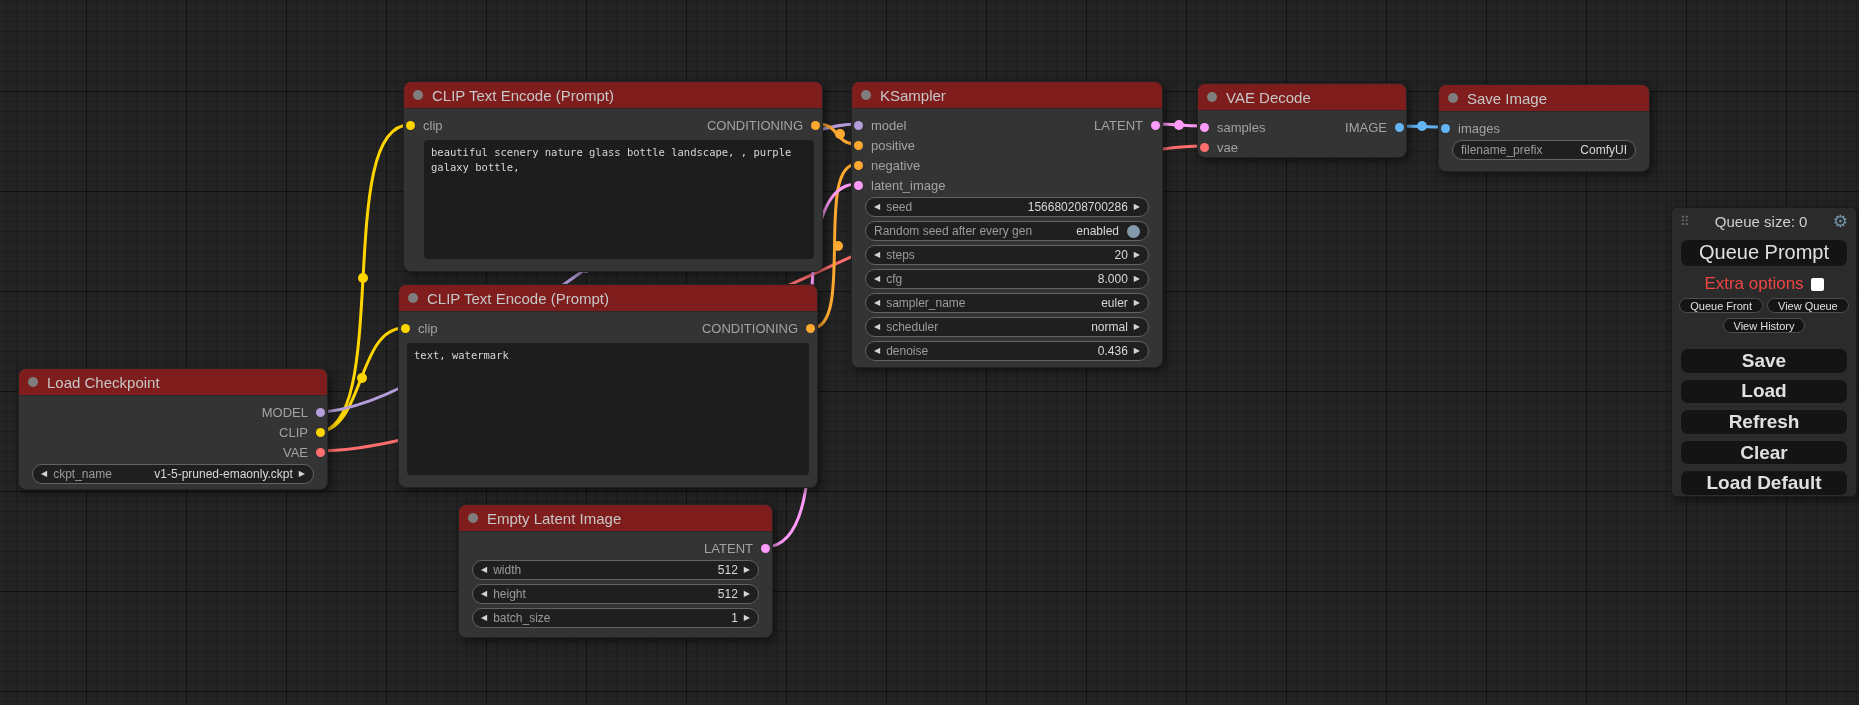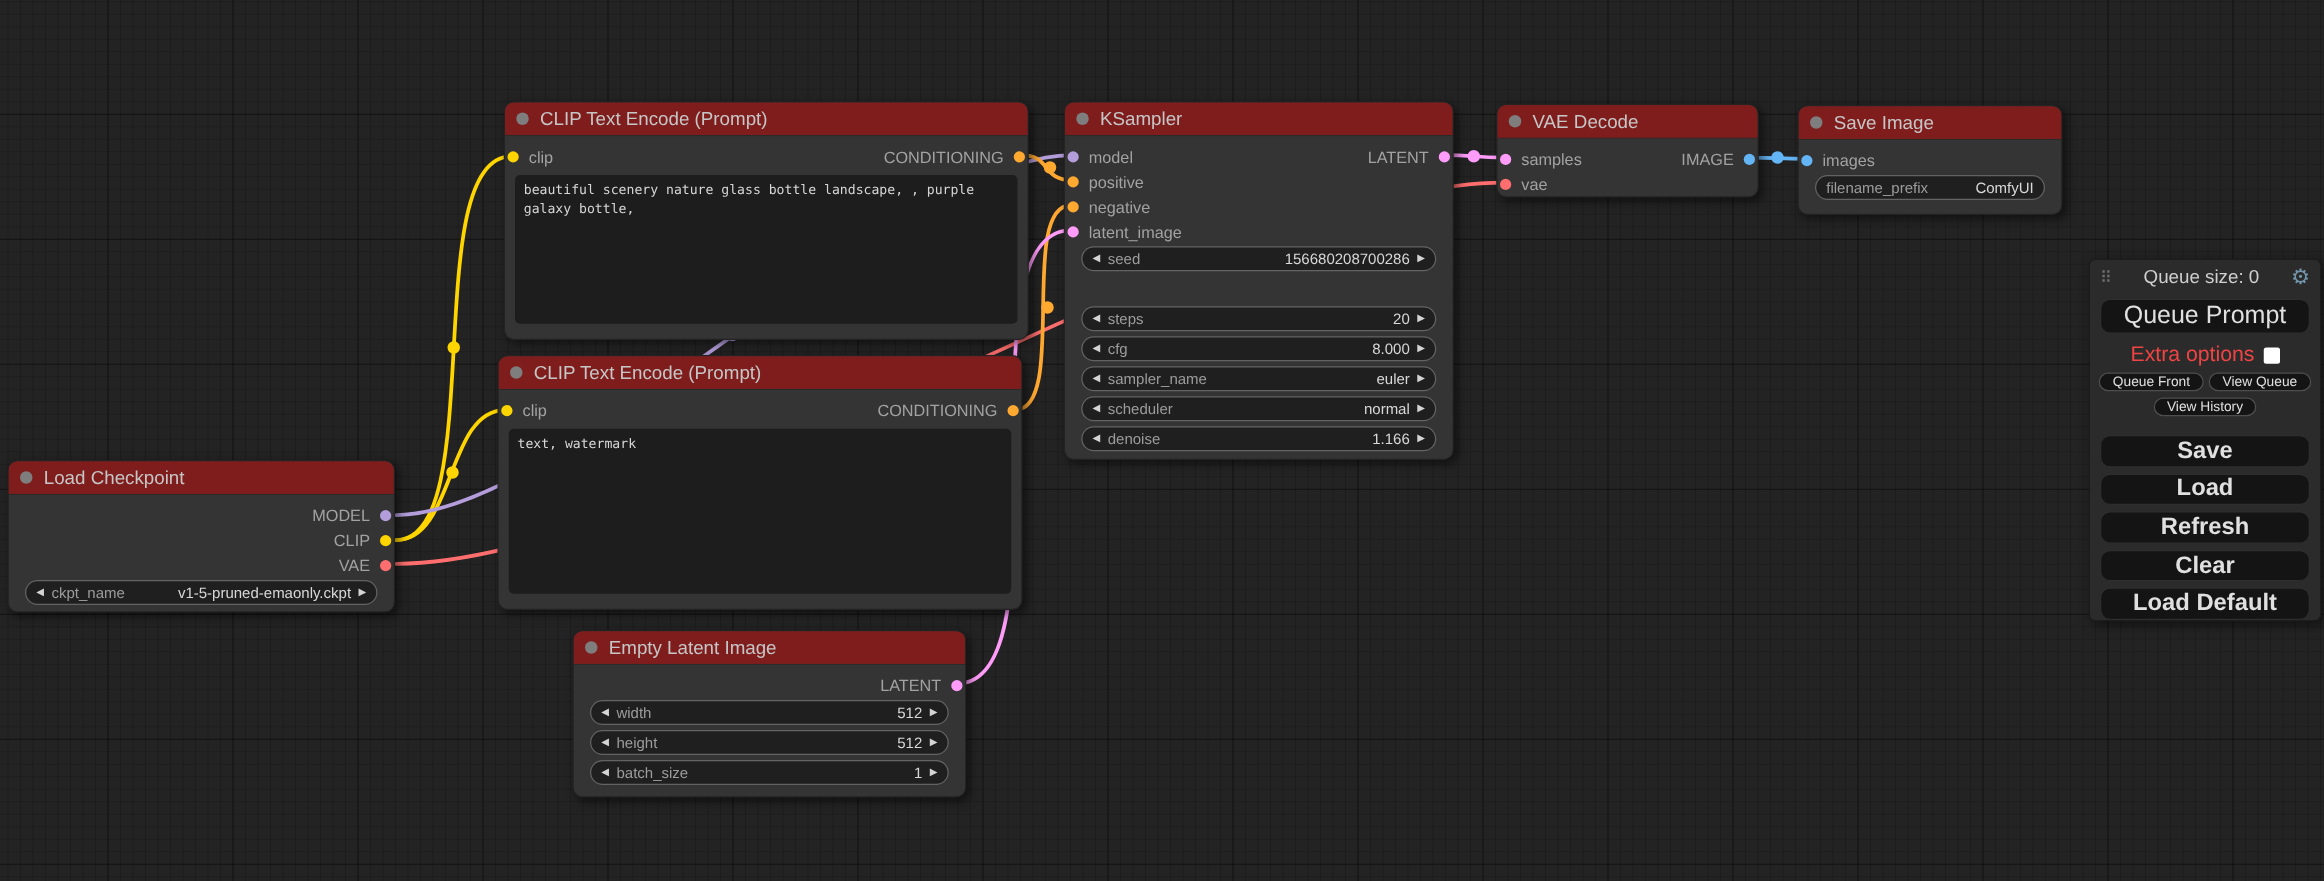--- a/index.html
+++ b/index.html
@@ -94,21 +94,21 @@
     <path d="M812,328 C855,328 814,164 857,164" stroke="#FFA931" stroke-width="3" fill="none" stroke-linecap="round"></path>
     <circle cx="838" cy="246" r="5" fill="#FFA931"></circle>
     <path d="M765,547 C858,547 764,184 857,184" stroke="#FF9CF9" stroke-width="3" fill="none" stroke-linecap="round"></path>
     <circle cx="811" cy="366" r="5" fill="#FF9CF9"></circle>
     <path d="M1155,124 C1179,124 1179,126 1203,126" stroke="#FF9CF9" stroke-width="3" fill="none" stroke-linecap="round"></path>
     <circle cx="1179" cy="125" r="5" fill="#FF9CF9"></circle>
     <path d="M1399,126 C1422,126 1422,127 1445,127" stroke="#64B5F6" stroke-width="3" fill="none" stroke-linecap="round"></path>
     <circle cx="1422" cy="126" r="5" fill="#64B5F6"></circle>
   </svg>
 <div id="graph">
-    <div class="node" style="left: 6px; top: 368px; width: 310px; height: 122px;">
+    <div class="node" style="left: 18px; top: 368px; width: 310px; height: 122px;">
       <div class="ntitle">
         <span class="tdot"></span>
         <span class="ttext">Load Checkpoint</span>
       </div>
       <div class="slot slot-out" style="top: 34px;">
         <span class="sdot" style="background: rgb(179, 157, 219);"></span>
         <span class="slabel">MODEL</span>
       </div>
       <div class="slot slot-out" style="top: 54px;">
         <span class="sdot" style="background: rgb(255, 213, 0);"></span>
@@ -132,21 +132,21 @@
         <span class="ttext">CLIP Text Encode (Prompt)</span>
       </div>
       <div class="slot slot-in" style="top: 34px;">
         <span class="sdot" style="background: rgb(255, 213, 0);"></span>
         <span class="slabel">clip</span>
       </div>
       <div class="slot slot-out" style="top: 34px;">
         <span class="sdot" style="background: rgb(255, 169, 49);"></span>
         <span class="slabel">CONDITIONING</span>
       </div>
-      <div class="ta" style="top: 58px; bottom: 12px;">beautiful scenery nature glass bottle landscape, , purple galaxy bottle,</div>
+      <div class="ta" style="top: 58px; bottom: 12px; margin-left: 12px;">beautiful scenery nature glass bottle landscape, , purple galaxy bottle,</div>
     </div>
     <div class="node" style="left: 398px; top: 284px; width: 420px; height: 204px;">
       <div class="ntitle">
         <span class="tdot"></span>
         <span class="ttext">CLIP Text Encode (Prompt)</span>
       </div>
       <div class="slot slot-in" style="top: 34px;">
         <span class="sdot" style="background: rgb(255, 213, 0);"></span>
         <span class="slabel">clip</span>
       </div>
@@ -212,20 +212,26 @@
         <span class="sdot" style="background: rgb(255, 156, 249);"></span>
         <span class="slabel">LATENT</span>
       </div>
       <div class="widget" style="top: 115px;">
         <span class="warrow">◀</span>
         <span class="wlabel">seed</span>
         <span class="wspacer"></span>
         <span class="wvalue">156680208700286</span>
         <span class="warrow">▶</span>
       </div>
+      <div class="widget" style="top: 139px;">
+        <span class="wlabel">Random seed after every gen</span>
+        <span class="wspacer"></span>
+        <span class="wvalue">enabled</span>
+        <span class="wtoggle"></span>
+      </div>
       <div class="widget" style="top: 163px;">
         <span class="warrow">◀</span>
         <span class="wlabel">steps</span>
         <span class="wspacer"></span>
         <span class="wvalue">20</span>
         <span class="warrow">▶</span>
       </div>
       <div class="widget" style="top: 187px;">
         <span class="warrow">◀</span>
         <span class="wlabel">cfg</span>
@@ -244,21 +250,21 @@
         <span class="warrow">◀</span>
         <span class="wlabel">scheduler</span>
         <span class="wspacer"></span>
         <span class="wvalue">normal</span>
         <span class="warrow">▶</span>
       </div>
       <div class="widget" style="top: 259px;">
         <span class="warrow">◀</span>
         <span class="wlabel">denoise</span>
         <span class="wspacer"></span>
-        <span class="wvalue">1.166</span>
+        <span class="wvalue">0.436</span>
         <span class="warrow">▶</span>
       </div>
     </div>
     <div class="node" style="left: 1197px; top: 83px; width: 210px; height: 75px;">
       <div class="ntitle">
         <span class="tdot"></span>
         <span class="ttext">VAE Decode</span>
       </div>
       <div class="slot slot-in" style="top: 34px;">
         <span class="sdot" style="background: rgb(255, 156, 249);"></span>

